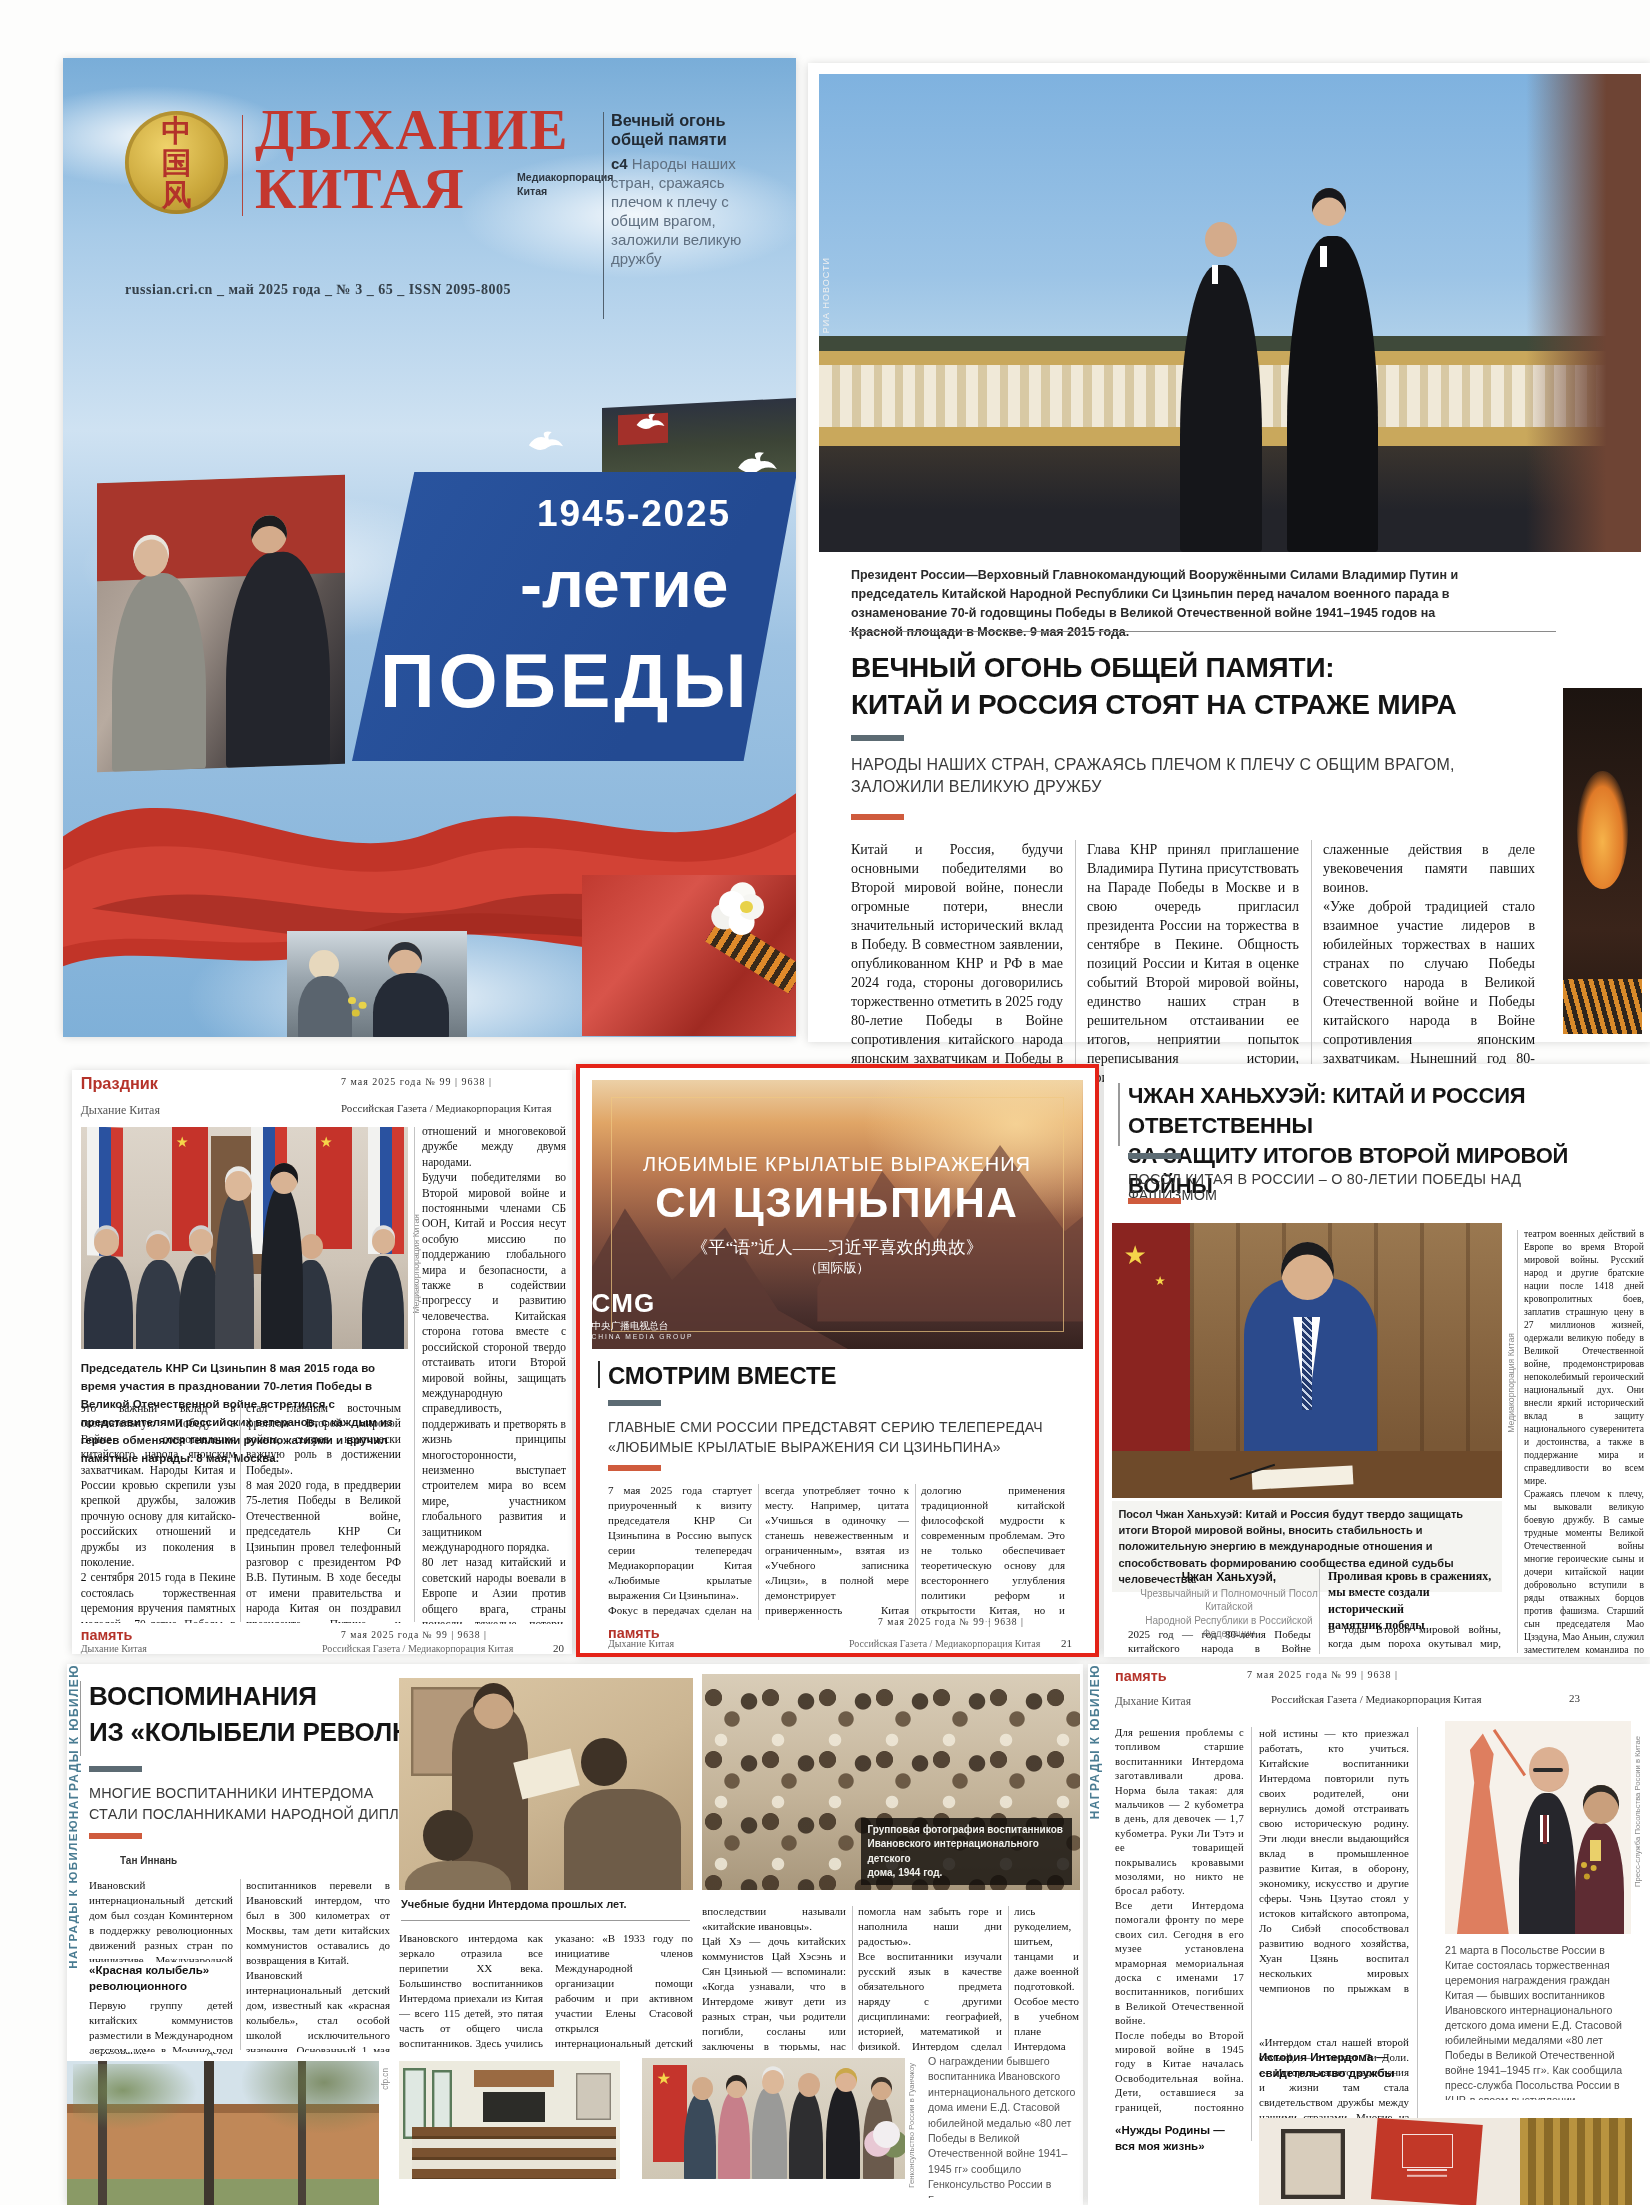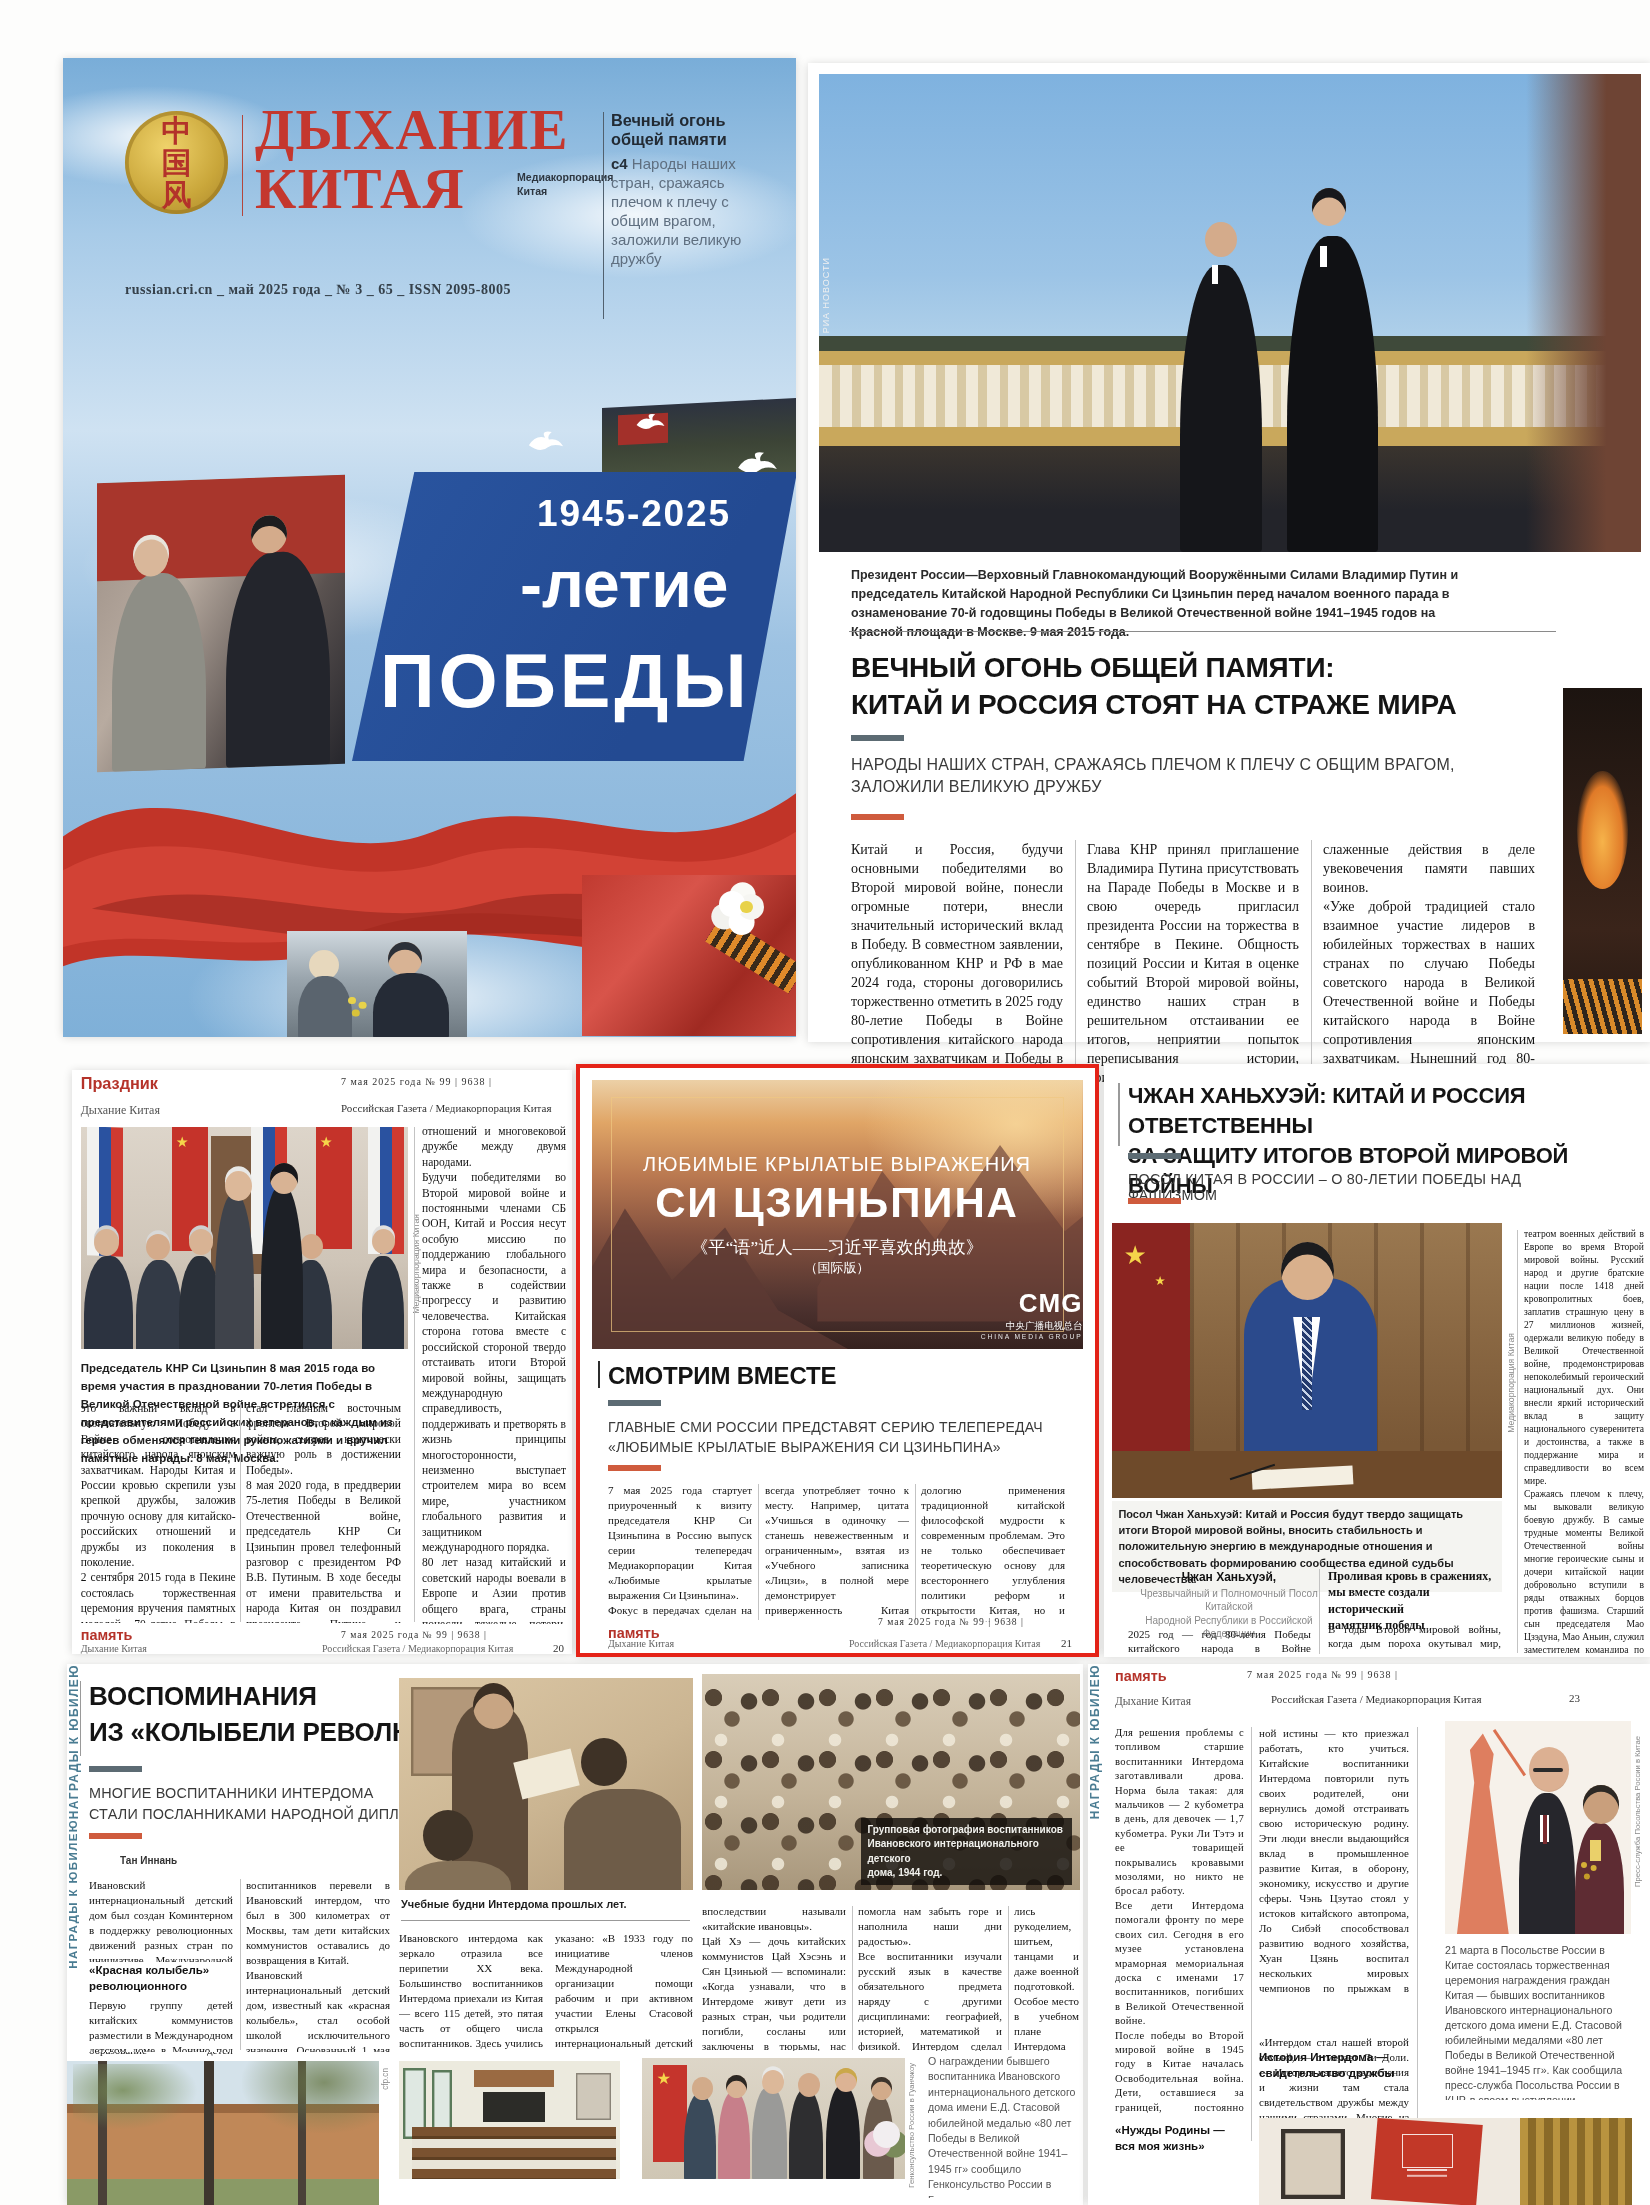--- a/index.html
+++ b/index.html
@@ -199,21 +199,21 @@
   <div class="page" style="left:576px;top:1064px;width:523px;height:593px;border:4.3px solid #e52318;box-sizing:border-box;">
     <div class="abs" style="left:11.5px;top:11.5px;width:491px;height:269px;overflow:hidden;background:linear-gradient(180deg,#ecd0a6 0%,#e0a566 16%,#b97850 36%,#84513f 58%,#4c312e 85%,#35221f 100%);">
       <div class="abs" style="left:55%;top:0;width:45%;height:55%;background:radial-gradient(ellipse at 70% 30%,rgba(250,220,160,.8),rgba(250,220,160,0) 70%);"></div>
       <div class="abs" style="left:-4%;top:34%;width:60%;height:70%;background:#5c3a33;clip-path:polygon(0 70%,18% 20%,34% 58%,52% 30%,70% 74%,100% 100%,0 100%);opacity:.8;"></div>
       <div class="abs" style="left:46%;top:10%;width:60%;height:80%;background:#6a4038;clip-path:polygon(0 84%,22% 30%,40% 62%,62% 18%,84% 58%,100% 40%,100% 100%,0 100%);opacity:.65;"></div>
       <div class="abs" style="left:19px;top:17.3px;width:451px;height:233px;border:1px solid rgba(240,200,130,.7);"></div>
       <div class="abs" style="left:0;top:73px;width:100%;text-align:center;color:#fff;font-size:20px;letter-spacing:1px;font-weight:400;">ЛЮБИМЫЕ КРЫЛАТЫЕ ВЫРАЖЕНИЯ</div>
       <div class="abs" style="left:0;top:99px;width:100%;text-align:center;color:#fff;font-size:42px;font-weight:800;letter-spacing:1.9px;">СИ ЦЗИНЬПИНА</div>
       <div class="abs" style="left:0;top:155px;width:100%;text-align:center;color:#fff;font-size:17.3px;font-family:'Liberation Serif',serif;">《平“语”近人——习近平喜欢的典故》</div>
       <div class="abs" style="left:0;top:179px;width:100%;text-align:center;color:#fff;font-size:13px;font-family:'Liberation Serif',serif;">（国际版）</div>
-      <div class="abs" style="left:0;top:208px;width:100%;text-align:right;color:#fff;">
+      <div class="abs" style="left:0;top:208px;width:100%;text-align:left;color:#fff;">
         <div style="font-size:26px;font-weight:800;letter-spacing:1px;">CMG</div>
         <div style="font-size:9.6px;margin-top:1px;">中央广播电视总台</div>
         <div style="font-size:6.7px;letter-spacing:1.9px;color:#e8e8e8;">CHINA MEDIA GROUP</div>
       </div>
     </div>
     <div class="abs" style="left:18px;top:293px;width:2.4px;height:27px;background:#2c2c2c;"></div>
     <div class="hl" style="left:28px;top:294px;font-size:24px;">СМОТРИМ ВМЕСТЕ</div>
     <div class="bar bar-gray" style="left:28px;top:332px;"></div>
     <div class="sub pre" style="left:28px;top:349px;width:452px;font-size:14px;line-height:20px;">ГЛАВНЫЕ СМИ РОССИИ ПРЕДСТАВЯТ СЕРИЮ ТЕЛЕПЕРЕДАЧ
 «ЛЮБИМЫЕ КРЫЛАТЫЕ ВЫРАЖЕНИЯ СИ ЦЗИНЬПИНА»</div>

